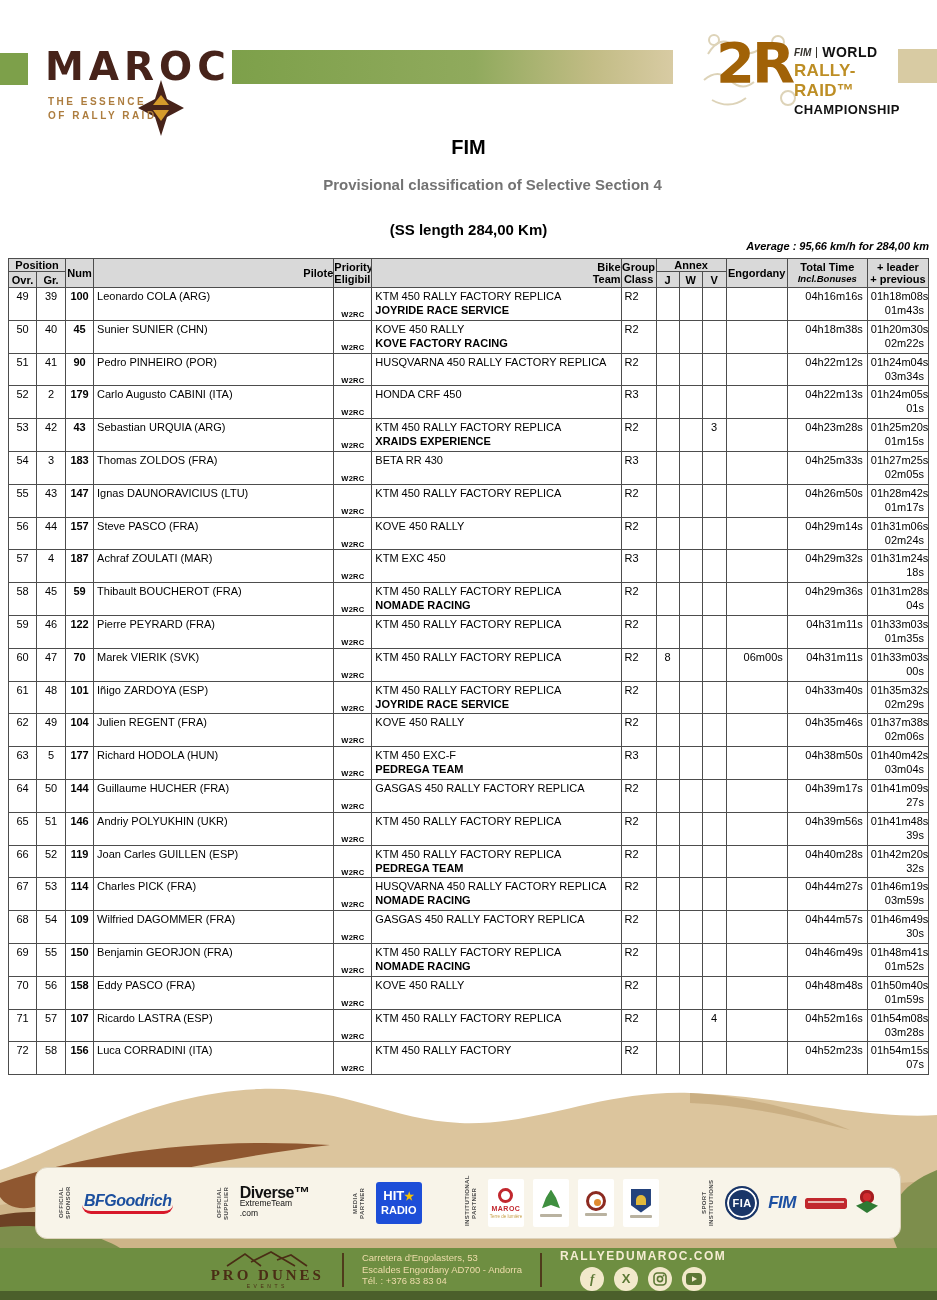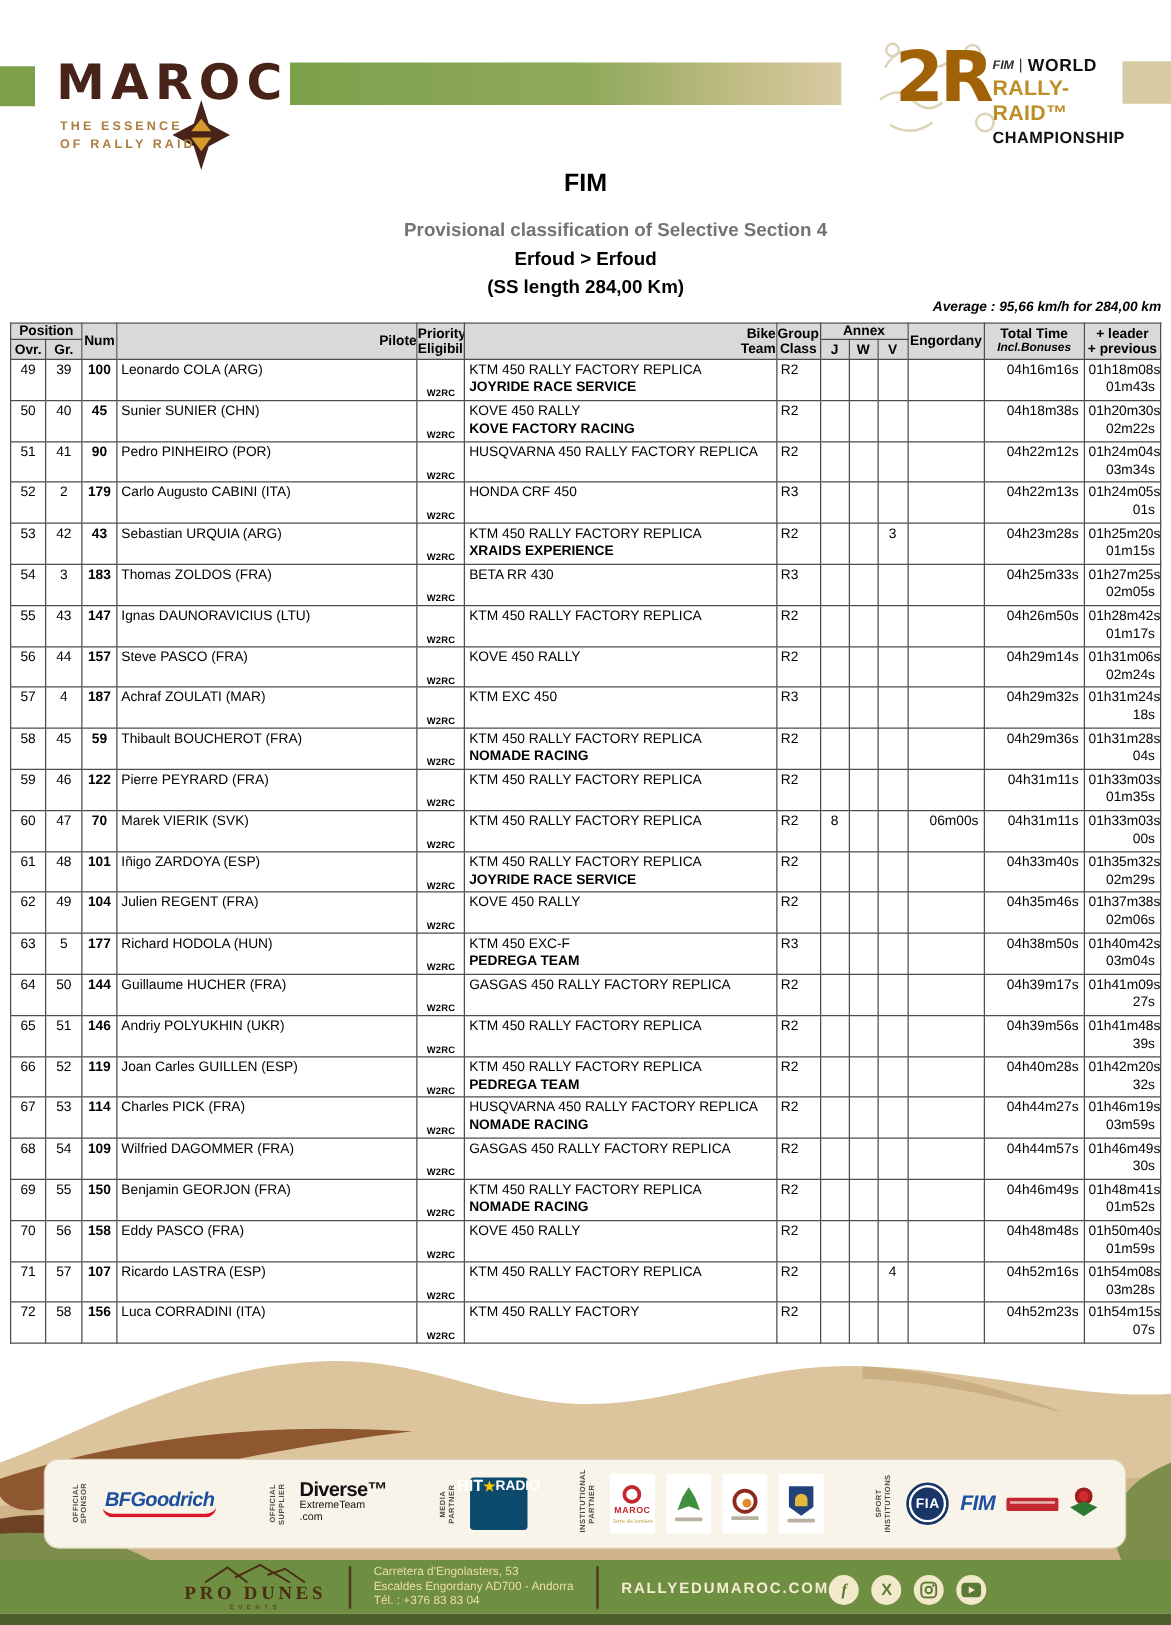--- a/index.html
+++ b/index.html
@@ -63,22 +63,22 @@
                  border:1px solid #ddd3bc; border-radius:12px; z-index:2;
                  display:flex; align-items:center; justify-content:space-between; padding:0 22px; }
   .sp-group { display:flex; align-items:center; gap:9px; }
   .rot-label { writing-mode:vertical-rl; transform:rotate(180deg); font-size:6px; font-weight:bold; color:#4a4a4a;
                letter-spacing:.4px; line-height:7px; height:46px; width:15px; text-align:center; white-space:normal; }
   .bfg { font-style:italic; font-weight:800; font-size:16px; color:#1c4f9e; border-bottom:3px solid #d7182a;
          border-radius:0 0 9px 9px; padding:0 2px 1px 2px; letter-spacing:-.5px; }
   .diverse { color:#111; line-height:10px; }
   .dv1 { font-size:16px; font-weight:800; letter-spacing:-.5px; }
   .dv2 { font-size:8.5px; } .dv3 { font-size:8.5px; }
-  .hit { width:46px; height:42px; background:#0c4a6e; border-radius:3px; color:#fff; text-align:center;
-         display:flex; flex-direction:row; justify-content:center; line-height:14px; }
+  .hit { width:46px; height:42px; background:#1d4ed8; border-radius:3px; color:#fff; text-align:center;
+         display:flex; flex-direction:column; justify-content:center; line-height:14px; }
   .hit .h1 { font-size:13px; font-weight:900; } .hit .h1 .star { color:#f8c300; font-size:11px; }
   .hit .h2 { font-size:11px; font-weight:900; }
   .mini-logo { width:36px; height:48px; background:#fff; display:flex; flex-direction:column; align-items:center;
                justify-content:center; gap:2px; border-radius:2px; }
   .maroc-emblem { width:15px; height:15px; border-radius:50%; border:3px solid #c1272d; }
   .maroc-name { font-size:7px; font-weight:bold; color:#c1272d; letter-spacing:.5px; }
   .maroc-tag { font-size:4.5px; color:#c8a24a; white-space:nowrap; }
   .tree-shape { width:18px; height:22px; background:#3f8f3f; clip-path:polygon(50% 0,78% 38%,100% 85%,50% 70%,0 85%,22% 38%); }
   .mini-caption { width:22px; height:3px; background:#b9b2a0; border-radius:1px; }
   .crescent { width:20px; height:20px; border-radius:50%; border:3px solid #8c2a20; position:relative; }
@@ -99,21 +99,21 @@
 
   
   .footer-band { position:absolute; left:0; top:1248px; width:937px; height:43px; background:#6e8e41; z-index:3;
                  display:flex; align-items:center; justify-content:center; gap:18px; }
   .bottom-strip { position:absolute; left:0; top:1291px; width:937px; height:9px; background:#4b5f2b; z-index:3; }
   .produnes { display:flex; flex-direction:column; align-items:center; color:#4a2d15; }
   .pd-name { font-family:"Liberation Serif", serif; font-size:15px; font-weight:bold; letter-spacing:3px; line-height:14px; }
   .pd-sub { font-size:5px; letter-spacing:3.5px; margin-top:1px; }
   .band-divider { width:2px; height:34px; background:#4a2d15; opacity:.85; }
   .address { color:#eedcab; font-size:9.5px; line-height:11.5px; }
-  .site-block { display:flex; flex-direction:row; align-items:center; }
+  .site-block { display:flex; flex-direction:column; align-items:center; }
   .website { color:#f5ecd2; font-size:12px; font-weight:800; letter-spacing:1.5px; }
   .socials { display:flex; gap:10px; margin-top:4px; }
   .soc { width:24px; height:24px; border-radius:50%; background:#f2e9cb; color:#5c7835; display:flex;
          align-items:center; justify-content:center; font-weight:900; font-size:13px; }
   .soc svg { display:block; }
 </style>
 </head>
 <body>
 
 <div class="page">
@@ -148,21 +148,20 @@
         <span class="champ-sep"></span>
         <span class="champ-world">WORLD</span>
       </div>
       <div class="champ-series">RALLY-RAID™</div>
       <div class="champ-champ">CHAMPIONSHIP</div>
     </div>
   </div>
 
   <div class="title-fim">FIM</div>
   <div class="title-1">Provisional classification of Selective Section 4</div>
-  <div class="title-2">Erfoud &gt; Erfoud</div>
   <div class="title-3">(SS length 284,00 Km)</div>
   <div class="average">Average : 95,66 km/h for 284,00 km</div>
 
   <table class="results">
     <colgroup>
       <col style="width:28px">
         <col style="width:29px">
         <col style="width:28px">
         <col style="width:240px">
       <col style="width:38px">

